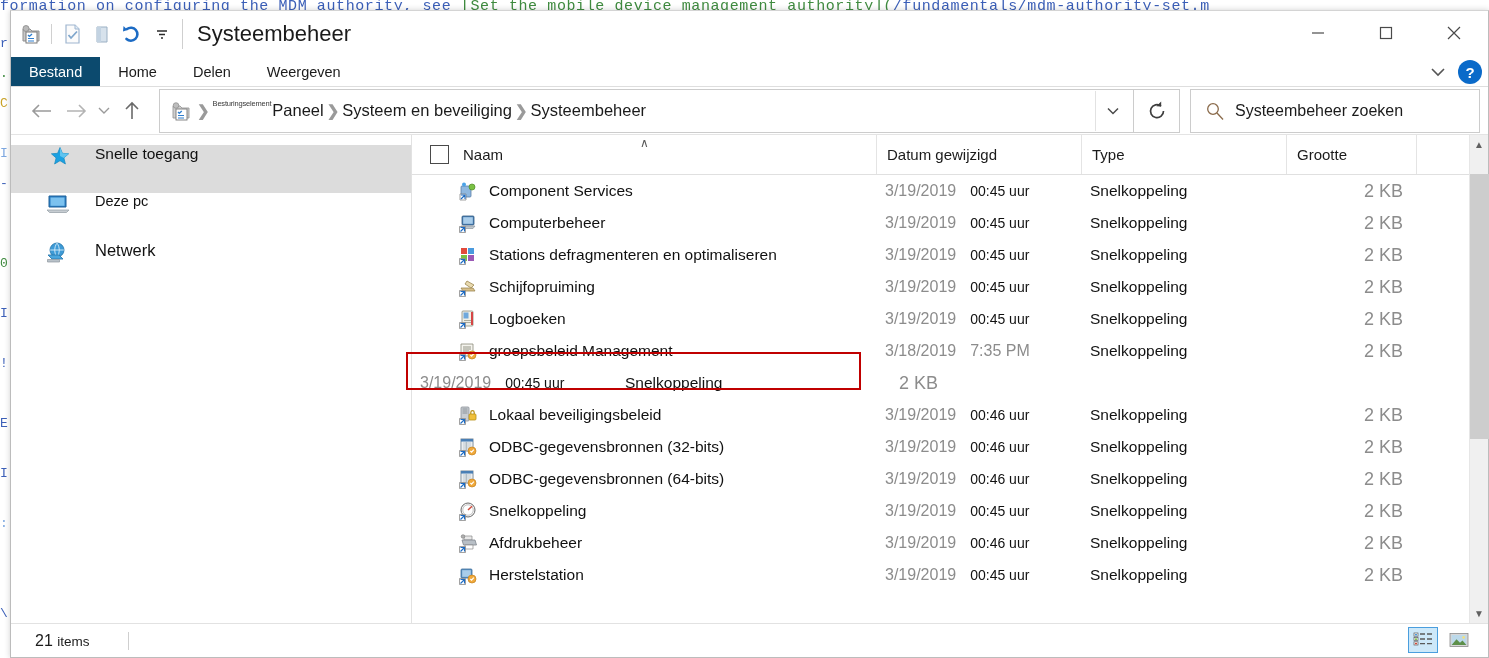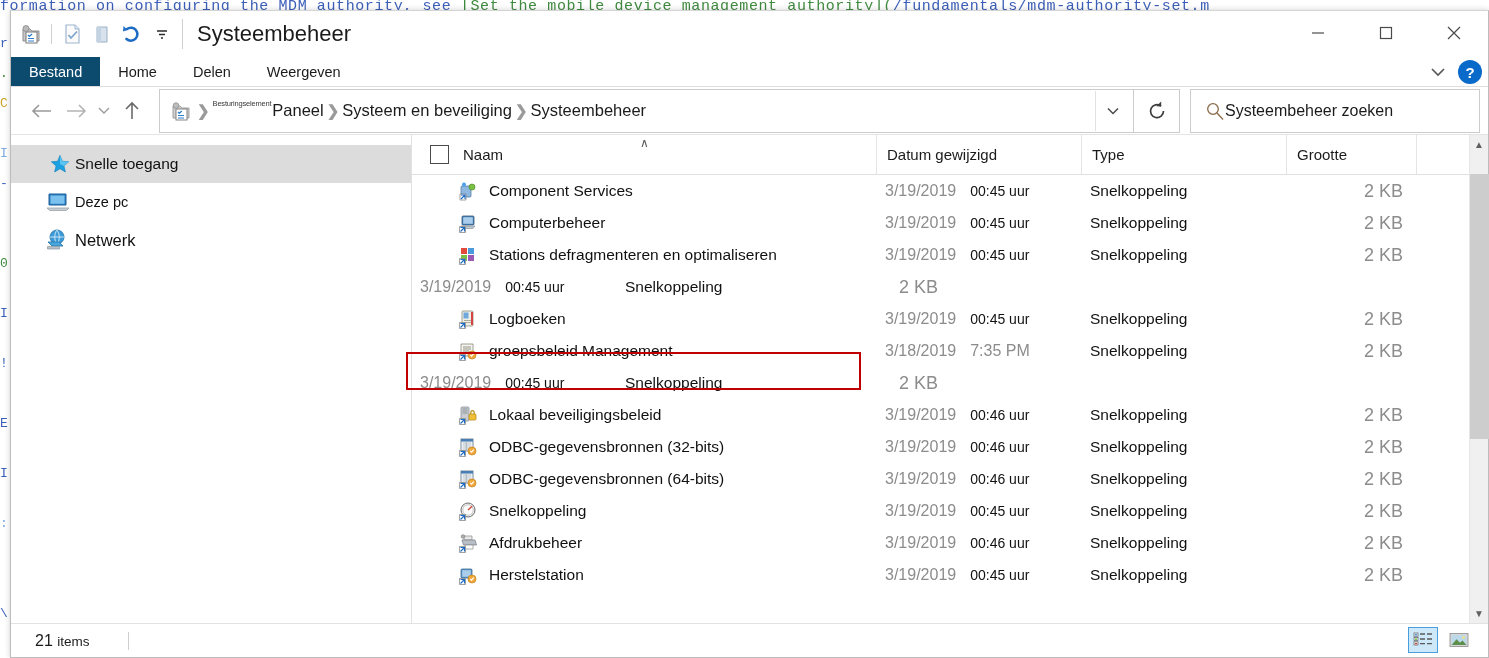--- a/index.html
+++ b/index.html
@@ -180,20 +180,21 @@
     display: flex; align-items: center; justify-content: center;
     color: #3d3d3d;
     background: #ffffff;
   }
   .searchbox {
     width: 290px; height: 44px;
     margin-left: 10px;
     border: 1px solid #cccccc;
     background: #ffffff;
     display: flex; align-items: center;
+    gap: 10px;
     padding-left: 14px;
   }
   .searchbox .ph { font-size: 16px; color: #1b1b1b; white-space: nowrap; }
 
   
   .body {
     flex: 1 1 auto;
     display: flex;
     min-height: 0;
     border-top: 1px solid #e4e4e4;
@@ -201,24 +202,24 @@
 
   
   .navpane {
     width: 400px;
     flex: 0 0 400px;
     background: #ffffff;
     padding-top: 10px;
     position: relative;
   }
   .nav-item {
-    height: 38px;
-    display: flex; align-items: center;
+    height: 48px;
+    display: flex; align-items: flex-start;
     padding-left: 38px;
-    gap: 4px;
+    gap: 24px;
     font-size: 15.5px;
     color: #111111;
   }
   .nav-item.selected { background: #dcdcdc; }
   .nav-item .lbl { white-space: nowrap; }
   .nav-item.deze { padding-left: 34px; font-size: 14.5px; }
   .nav-item.netwerk { padding-left: 34px; font-size: 16.5px; }
 
   
   .listpane {
@@ -614,20 +615,31 @@
             </div>
             <div class="cell date">
               <span class="d">3/19/2019</span>
               <span class="t">00:45 uur</span>
             </div>
             <div class="cell type">Snelkoppeling</div>
             <div class="cell size">2 KB</div>
           </div>
 
           <div class="row">
+            <div class="cell name">
+              <span>
+                <svg width="20" height="20" viewBox="0 0 20 20">
+                  <path d="M3 11 h12 l2 3 h-12 z" fill="#d7c08a" stroke="#9c8650" stroke-width="0.8"></path>
+                  <path d="M9 4 L16 8 L13 11 L7 7 Z" fill="#e8d9ae" stroke="#9c8650" stroke-width="0.8"></path>
+                  <path d="M1.5 13.5 h6 v6 h-6 z" fill="#ffffff" stroke="#7a7a7a" stroke-width="0.7"></path>
+                  <path d="M2.5 18.5 L6.5 14.5 M2.5 14.5 h4 v4" stroke="#1c6bc4" stroke-width="1.1" fill="none"></path>
+                </svg>
+              </span>
+              <span class="fname">Schijfopruiming</span>
+            </div>
             <div class="cell date">
               <span class="d">3/19/2019</span>
               <span class="t">00:45 uur</span>
             </div>
             <div class="cell type">Snelkoppeling</div>
             <div class="cell size">2 KB</div>
           </div>
 
           <div class="row">
             <div class="cell name">

